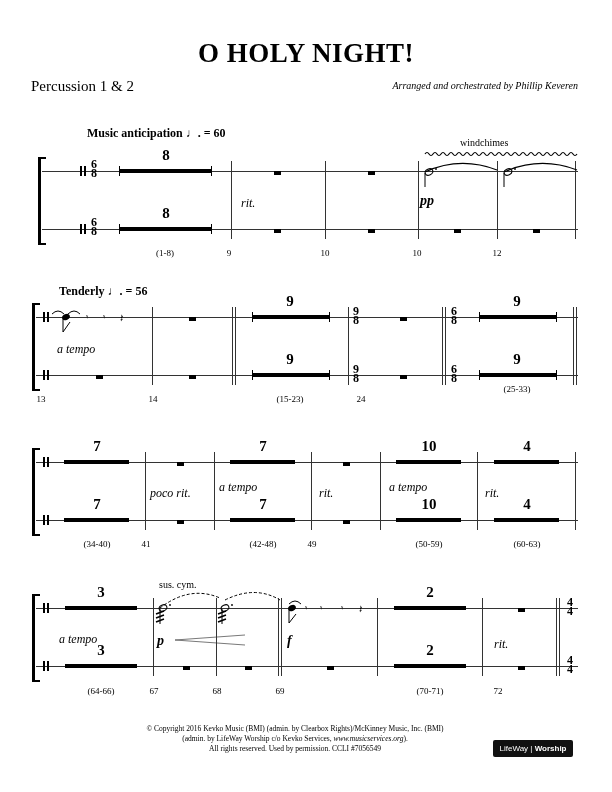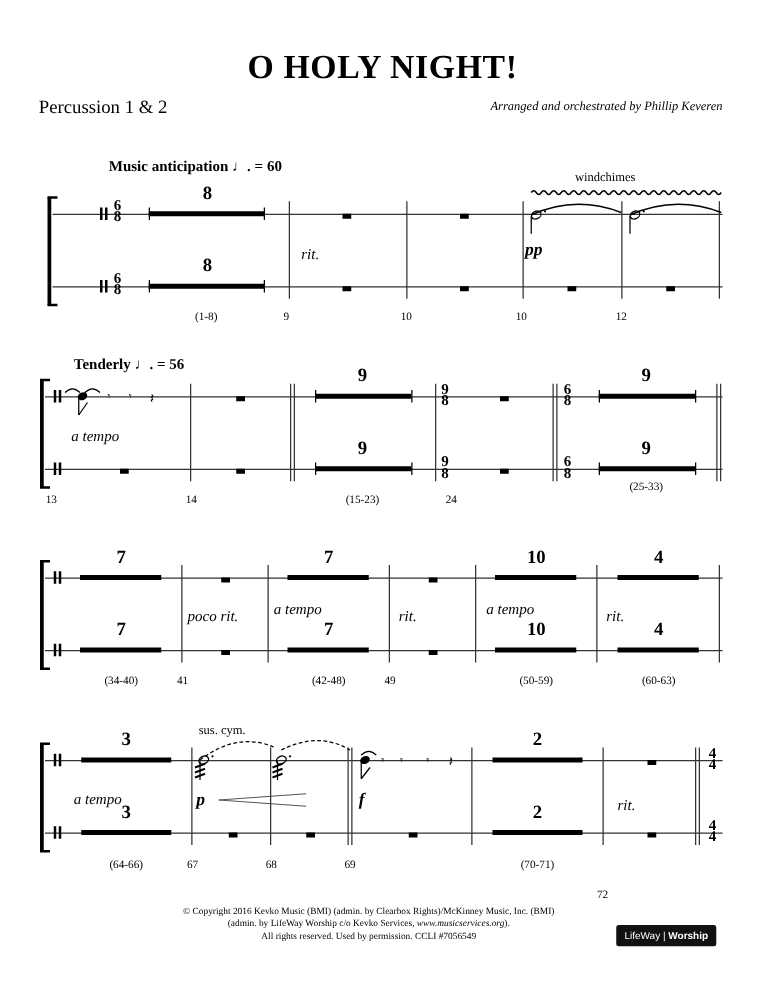--- a/index.html
+++ b/index.html
@@ -305,21 +305,21 @@
     </div>
   <div class="abs ts" style="left:564px;top:656px;">
       <div>4</div>
       <div>4</div>
     </div>
   <div class="abs mnum" style="left:81px;top:686px;width:40px;">(64-66)</div>
   <div class="abs mnum" style="left:144px;top:686px;width:20px;">67</div>
   <div class="abs mnum" style="left:207px;top:686px;width:20px;">68</div>
   <div class="abs mnum" style="left:270px;top:686px;width:20px;">69</div>
   <div class="abs mnum" style="left:410px;top:686px;width:40px;">(70-71)</div>
-  <div class="abs mnum" style="left:472px;top:686px;width:20px;margin-top:24px;">72</div>
+  <div class="abs mnum" style="left:488px;top:686px;width:20px;">72</div>
 </div>
 
 <div class="abs footer">
   <div>© Copyright 2016 Kevko Music (BMI) (admin. by Clearbox Rights)/McKinney Music, Inc. (BMI)</div>
   <div><span>(admin. by LifeWay Worship c/o Kevko Services, </span><i>www.musicservices.org</i><span>).</span></div>
   <div>All rights reserved. Used by permission. CCLI #7056549</div>
 </div>
 <div class="abs logo">
   <span>LifeWay</span> | <b>Worship</b>
 </div>

